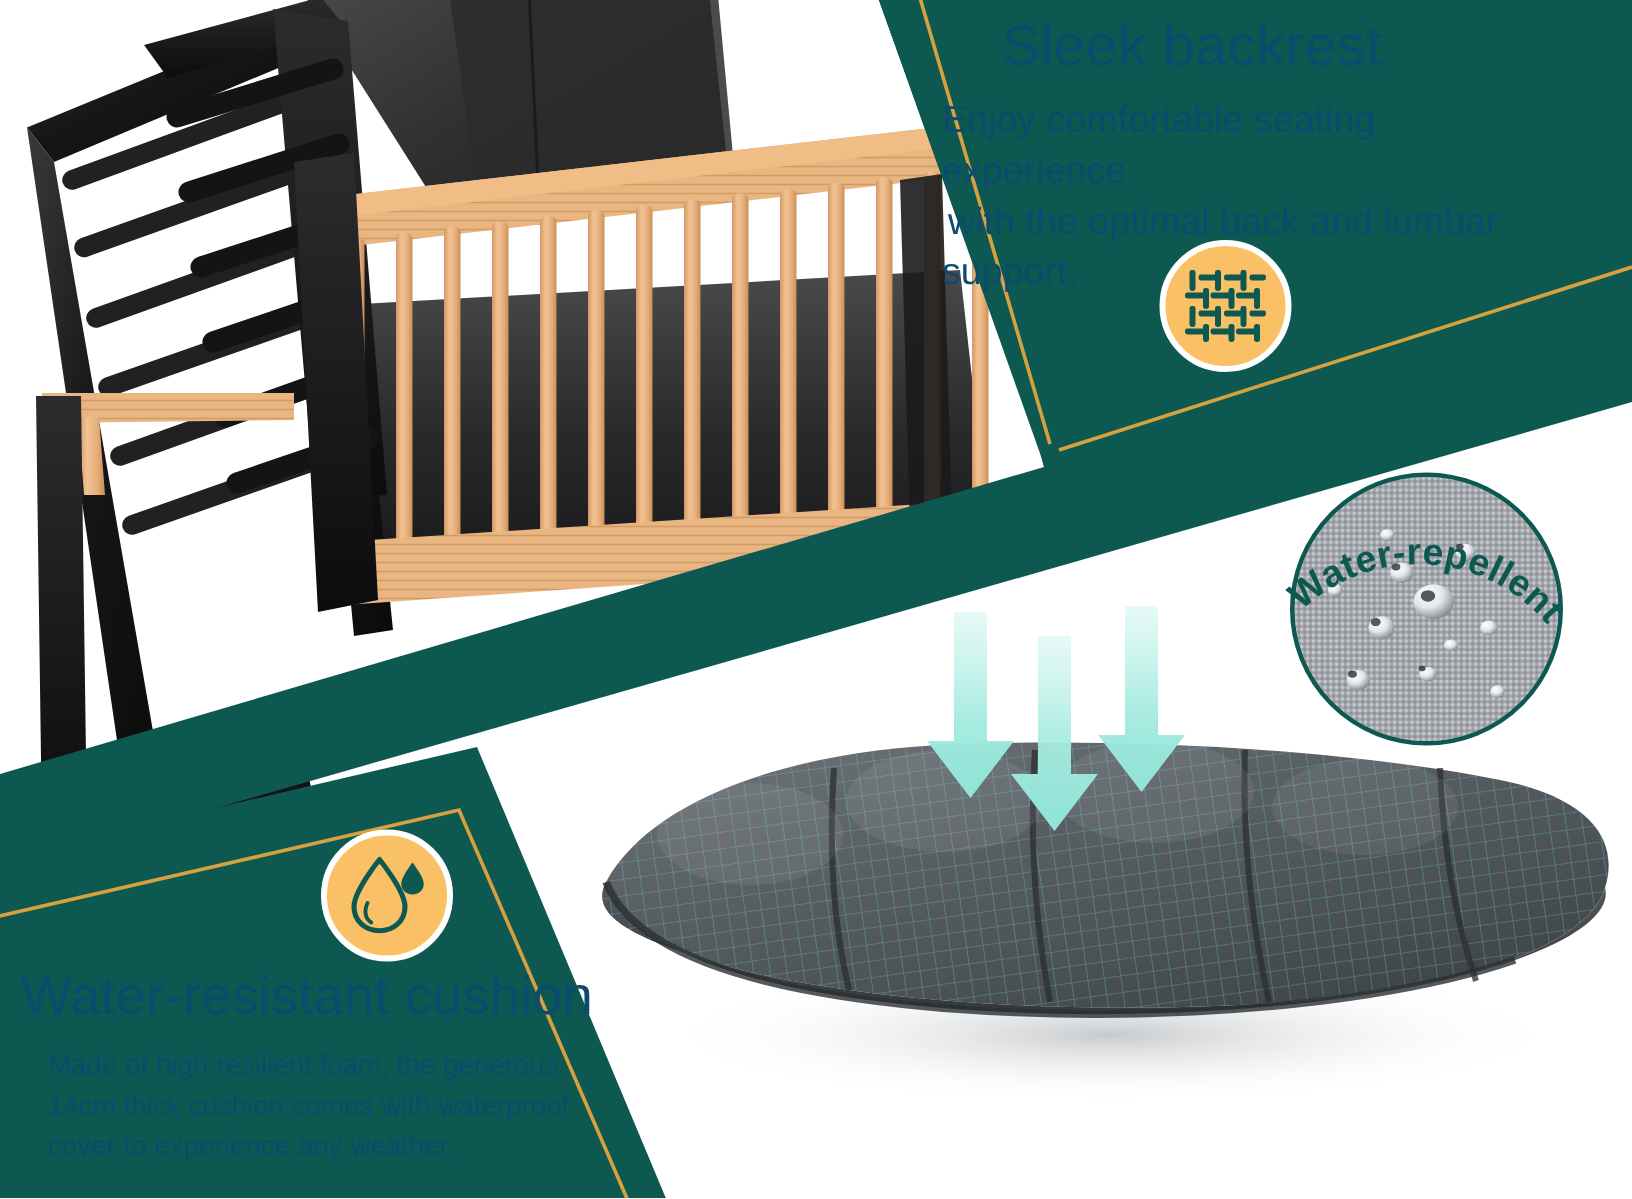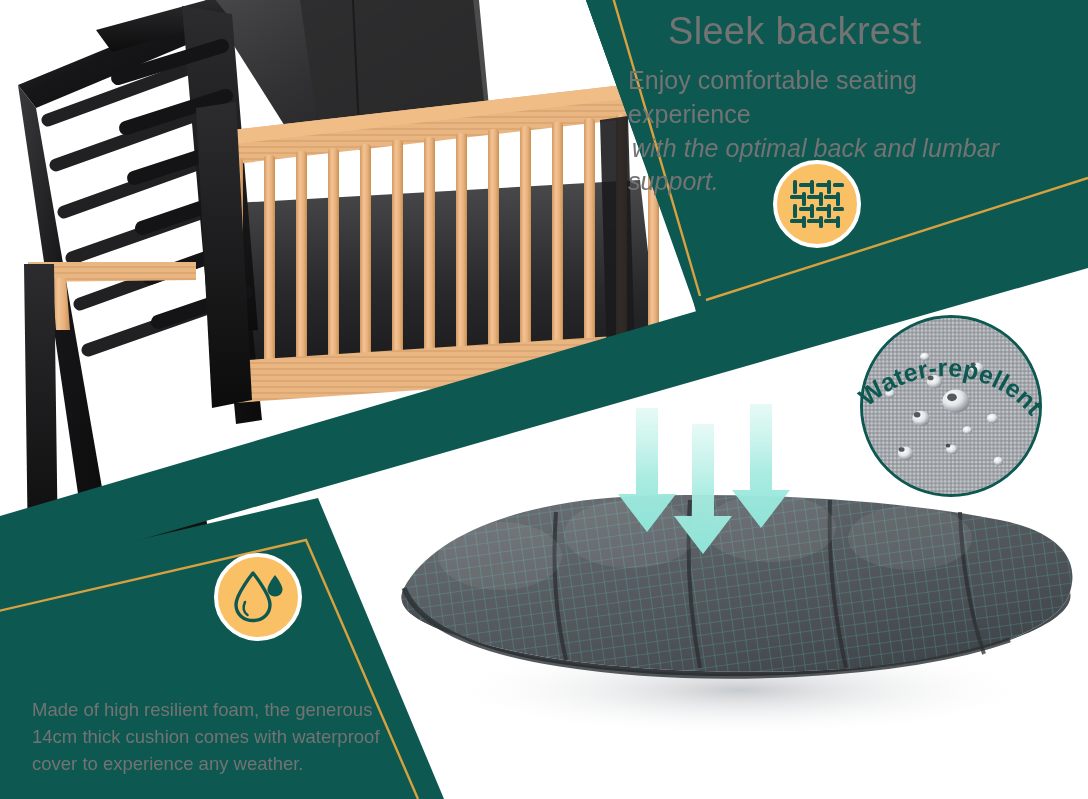--- a/index.html
+++ b/index.html
@@ -13,34 +13,34 @@
     background:#ffffff;
   }
 
   
   .layer{position:absolute;left:0;top:0;width:1088px;height:799px;}
   .layer.art{z-index:1;}
   .layer.panels{z-index:2;}
   .layer.fx{z-index:3;}
 
   
-  .txt{position:absolute;z-index:6;color:#737373;}
+  .txt{position:absolute;z-index:6;color:#0c4a6e;}
 
   #headline-backrest{
     left:668px;top:12px;width:400px;
     font-size:38px;font-weight:400;letter-spacing:.3px;
     line-height:1.05;
     font-family:"Liberation Sans",sans-serif;
   }
   #body-backrest{
     left:628px;top:64px;width:412px;
     font-size:25px;line-height:1.35;font-weight:400;
     letter-spacing:.05px;
   }
-  #body-backrest .l2{display:block;text-indent:4px;font-style:italic;}
+  #body-backrest .l2{display:block;text-indent:4px;}
 
   #headline-cushion{
     left:14px;top:645px;width:470px;
     font-size:36px;font-weight:400;line-height:1.05;letter-spacing:.2px;
   }
   #body-cushion{
     left:16px;top:697px;width:450px;
     font-size:18.5px;line-height:1.45;font-weight:400;margin-left:16px;
   }
   #body-cushion span{display:block;}
@@ -286,20 +286,21 @@
     </g>
   </svg>
 
   <div class="txt" id="headline-backrest">Sleek backrest</div>
 
   <div class="txt" id="body-backrest">
     <span>Enjoy comfortable seating experience</span>
     <span class="l2">with the optimal back and lumbar support.</span>
   </div>
 
+  <div class="txt" id="headline-cushion">Water-resistant cushion</div>
 
   <div class="txt" id="body-cushion">
     <span>Made of high resilient foam, the generous</span>
     <span>14cm thick cushion comes with waterproof</span>
     <span>cover to experience any weather.</span>
   </div>
 
   <div class="badge" id="badge-weave">
     <svg width="56" height="52" viewBox="0 0 56 52">
       <g fill="#0d5952">

